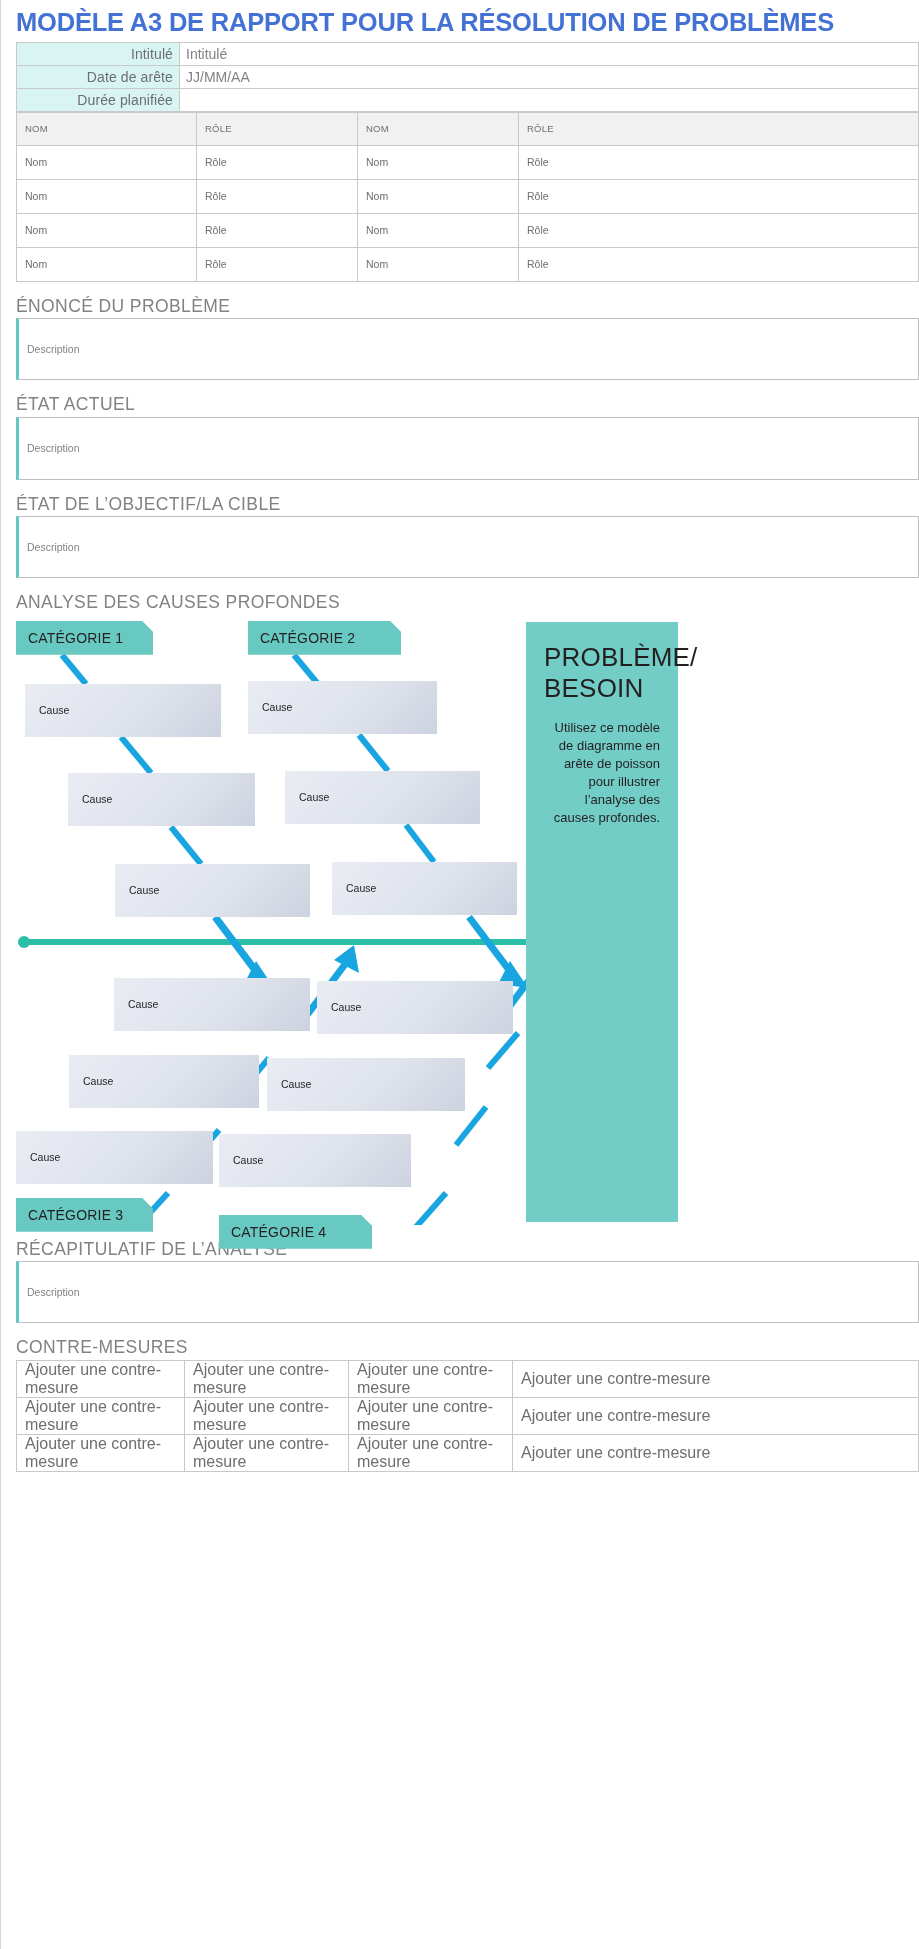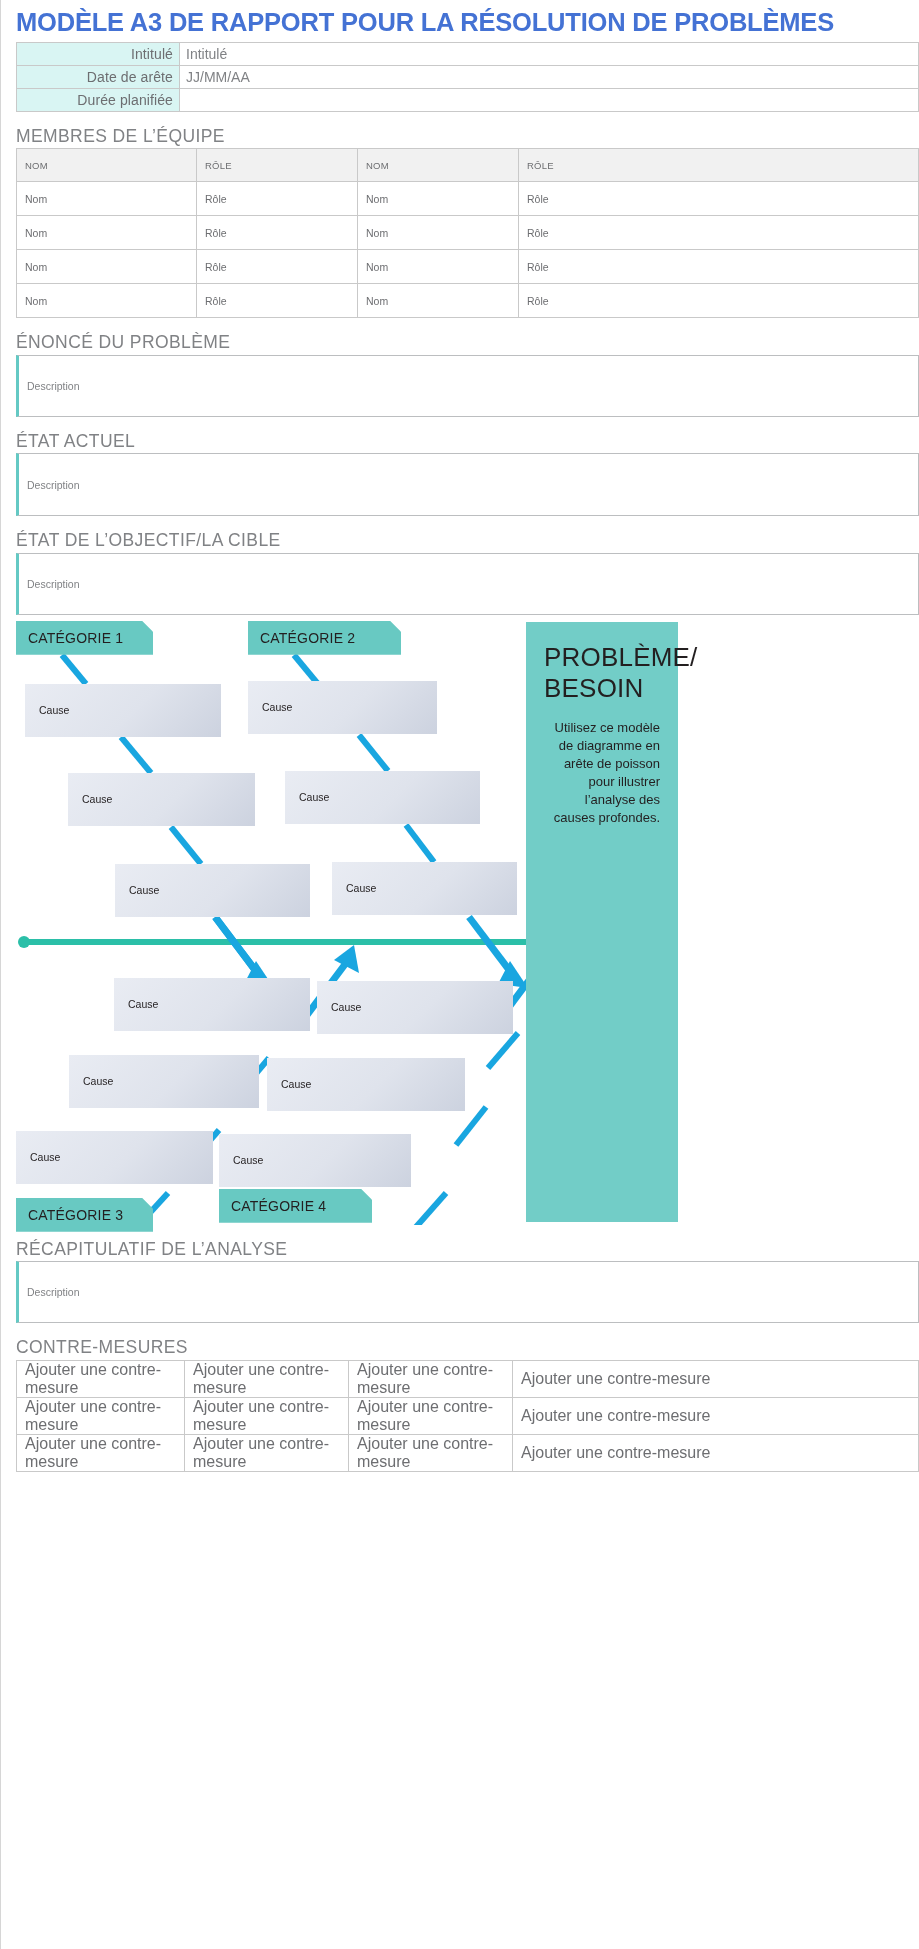--- a/index.html
+++ b/index.html
@@ -117,21 +117,20 @@
         <td class="info-label">Date de arête</td>
         <td class="info-value">JJ/MM/AA</td>
       </tr>
       <tr>
         <td class="info-label">Durée planifiée</td>
         <td class="info-value"></td>
       </tr>
     </tbody>
   </table>
 
-  <div class="sect-h">MEMBRES DE L’ÉQUIPE</div>
   <table class="team-table">
     <thead>
       <tr>
         <th style="width:180px">NOM</th>
         <th style="width:161px">RÔLE</th>
         <th style="width:161px">NOM</th>
         <th>RÔLE</th>
       </tr>
     </thead>
     <tbody>
@@ -170,20 +169,21 @@
   <div class="sect-h">ÉTAT ACTUEL</div>
   <div class="desc-box h-63">
     <span class="ph">Description</span>
   </div>
 
   <div class="sect-h">ÉTAT DE L’OBJECTIF/LA CIBLE</div>
   <div class="desc-box h-62">
     <span class="ph">Description</span>
   </div>
 
+  <div class="sect-h">ANALYSE DES CAUSES PROFONDES</div>
 
   <div class="fish">
 
     <svg width="903" height="610" viewBox="0 0 903 610">
 
       <line x1="8" y1="327" x2="606" y2="327" stroke="#2bbfa8" stroke-width="6"></line>
       <circle cx="8" cy="327" r="6" fill="#2bbfa8"></circle>
       <circle cx="606" cy="327" r="6" fill="#2bbfa8"></circle>
 
       <line x1="46" y1="40" x2="70" y2="69" stroke="#19a6e0" stroke-width="6"></line>
@@ -258,21 +258,21 @@
     <div class="cause" style="left:251px; top:443px; width:198px;">
       <span>Cause</span>
     </div>
     <div class="cause" style="left:203px; top:519px; width:192px;">
       <span>Cause</span>
     </div>
 
     <div class="cat bot" style="left:0px;   top:583px; width:137px;">
       <span>CATÉGORIE 3</span>
     </div>
-    <div class="cat bot" style="left:203px; top:574px; width:153px;">
+    <div class="cat bot" style="left:203px; top:600px; width:153px;">
       <span>CATÉGORIE 4</span>
     </div>
 
     <div class="problem-box" style="left:510px; top:7px; width:152px; height:600px;">
       <div class="problem-title">PROBLÈME/ BESOIN</div>
       <div class="problem-text">Utilisez ce modèle de diagramme en arête de poisson pour illustrer l’analyse des causes profondes.</div>
     </div>
   </div>
 
   <div class="sect-h">RÉCAPITULATIF DE L’ANALYSE</div>

